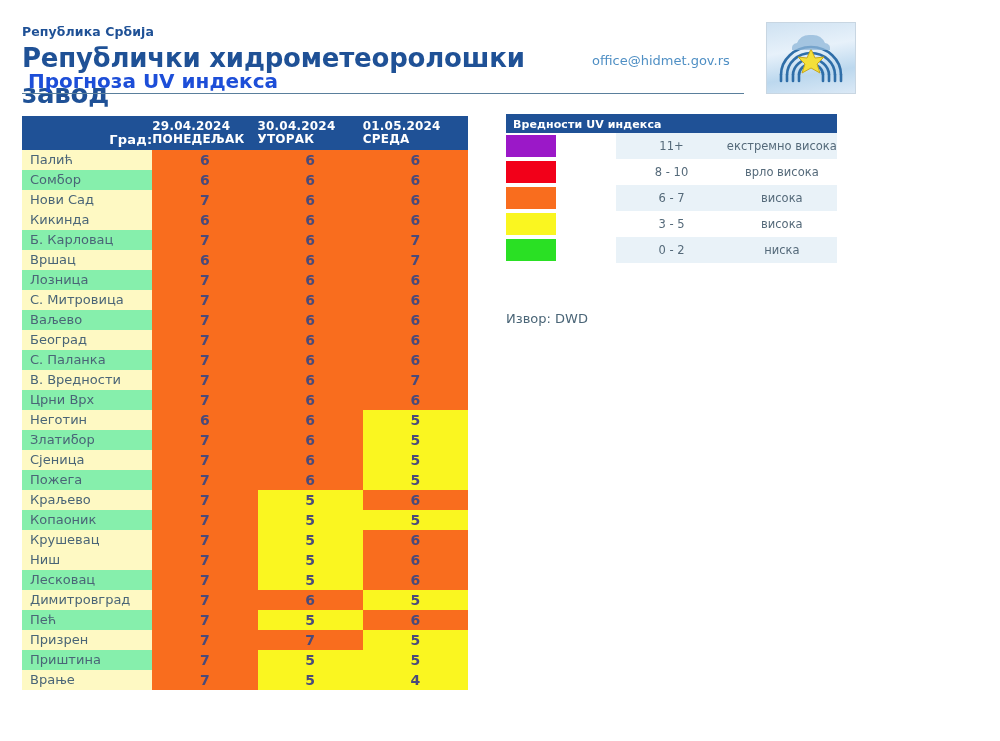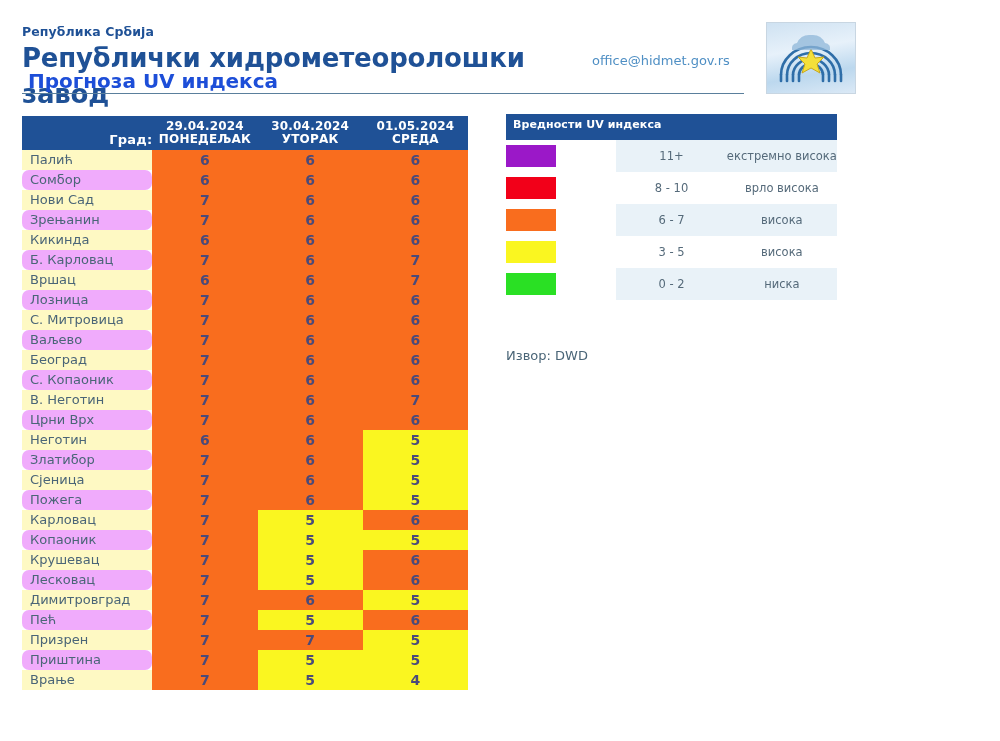--- a/index.html
+++ b/index.html
@@ -104,21 +104,21 @@
     margin: 0;
   }
   #uv-table thead th {
     background: #1f5196;
     color: #ffffff;
     font-size: 12px;
     font-weight: bold;
     height: 30px;
     vertical-align: middle;
     line-height: 13px;
-    text-align: center;
+    text-align: left;
     letter-spacing: .2px;
   }
   #uv-table thead th.city-head {
     text-align: right;
     padding-left: 0;
     font-size: 13px;
     vertical-align: bottom;
     padding-bottom: 4px;
   }
   .col-city { width: 130px; }
@@ -126,21 +126,21 @@
 
   #uv-table tbody td.city {
     font-size: 13px;
     color: #4a6577;
     height: 20px;
     line-height: 20px;
     padding-left: 8px;
     white-space: nowrap;
     background: #fef9c3;
   }
-  #uv-table tbody tr.alt td.city { background: #f0abfc; border-radius: 7px; }
+  #uv-table tbody tr.alt td.city { background: #86efac; }
 
   #uv-table tbody td.val {
     text-align: center;
     font-size: 14px;
     font-weight: bold;
     height: 20px;
     line-height: 20px;
     color: #4a4a7a;
   }
   td.lvl-high    { background: #f96d1e; color: #4a4a7a; }
@@ -162,27 +162,27 @@
     width: 331px;
     border-collapse: collapse;
     table-layout: fixed;
   }
   #legend-table th {
     background: #1f5196;
     color: #ffffff;
     font-size: 11px;
     font-weight: bold;
     text-align: left;
-    padding: 3px 0 8px 7px;
+    padding: 3px 0 1px 7px;
     height: 15px;
     letter-spacing: .1px;
   }
   #legend-table td {
     padding: 0;
-    height: 32px;
+    height: 26px;
     font-size: 11.5px;
     color: #556a7a;
     background: #ffffff;
   }
   #legend-table tr.alt td { background: #e9f2f8; }
   #legend-table td.swatch-cell {
     width: 50px;
     padding: 0;
     background: transparent !important;
   }
@@ -281,26 +281,20 @@
         <td class="val lvl-high">6</td>
         <td class="val lvl-high">6</td>
         <td class="val lvl-high">6</td>
       </tr>
       <tr>
         <td class="city">Нови Сад</td>
         <td class="val lvl-high">7</td>
         <td class="val lvl-high">6</td>
         <td class="val lvl-high">6</td>
       </tr>
-      <tr class="alt">
-        <td class="city">Зрењанин</td>
-        <td class="val lvl-high">7</td>
-        <td class="val lvl-high">6</td>
-        <td class="val lvl-high">6</td>
-      </tr>
       <tr>
         <td class="city">Кикинда</td>
         <td class="val lvl-high">6</td>
         <td class="val lvl-high">6</td>
         <td class="val lvl-high">6</td>
       </tr>
       <tr class="alt">
         <td class="city">Б. Карловац</td>
         <td class="val lvl-high">7</td>
         <td class="val lvl-high">6</td>
@@ -330,27 +324,27 @@
         <td class="val lvl-high">6</td>
         <td class="val lvl-high">6</td>
       </tr>
       <tr>
         <td class="city">Београд</td>
         <td class="val lvl-high">7</td>
         <td class="val lvl-high">6</td>
         <td class="val lvl-high">6</td>
       </tr>
       <tr class="alt">
-        <td class="city">С. Копаоник</td>
-        <td class="val lvl-high">7</td>
-        <td class="val lvl-high">6</td>
-        <td class="val lvl-high">6</td>
-      </tr>
-      <tr>
-        <td class="city">В. Неготин</td>
+        <td class="city">С. Паланка</td>
+        <td class="val lvl-high">7</td>
+        <td class="val lvl-high">6</td>
+        <td class="val lvl-high">6</td>
+      </tr>
+      <tr>
+        <td class="city">В. Вредности</td>
         <td class="val lvl-high">7</td>
         <td class="val lvl-high">6</td>
         <td class="val lvl-high">7</td>
       </tr>
       <tr class="alt">
         <td class="city">Црни Врх</td>
         <td class="val lvl-high">7</td>
         <td class="val lvl-high">6</td>
         <td class="val lvl-high">6</td>
       </tr>
@@ -372,33 +366,39 @@
         <td class="val lvl-high">6</td>
         <td class="val lvl-moderate">5</td>
       </tr>
       <tr class="alt">
         <td class="city">Пожега</td>
         <td class="val lvl-high">7</td>
         <td class="val lvl-high">6</td>
         <td class="val lvl-moderate">5</td>
       </tr>
       <tr>
-        <td class="city">Карловац</td>
+        <td class="city">Краљево</td>
         <td class="val lvl-high">7</td>
         <td class="val lvl-moderate">5</td>
         <td class="val lvl-high">6</td>
       </tr>
       <tr class="alt">
         <td class="city">Копаоник</td>
         <td class="val lvl-high">7</td>
         <td class="val lvl-moderate">5</td>
         <td class="val lvl-moderate">5</td>
       </tr>
       <tr>
         <td class="city">Крушевац</td>
+        <td class="val lvl-high">7</td>
+        <td class="val lvl-moderate">5</td>
+        <td class="val lvl-high">6</td>
+      </tr>
+      <tr>
+        <td class="city">Ниш</td>
         <td class="val lvl-high">7</td>
         <td class="val lvl-moderate">5</td>
         <td class="val lvl-high">6</td>
       </tr>
       <tr class="alt">
         <td class="city">Лесковац</td>
         <td class="val lvl-high">7</td>
         <td class="val lvl-moderate">5</td>
         <td class="val lvl-high">6</td>
       </tr>

